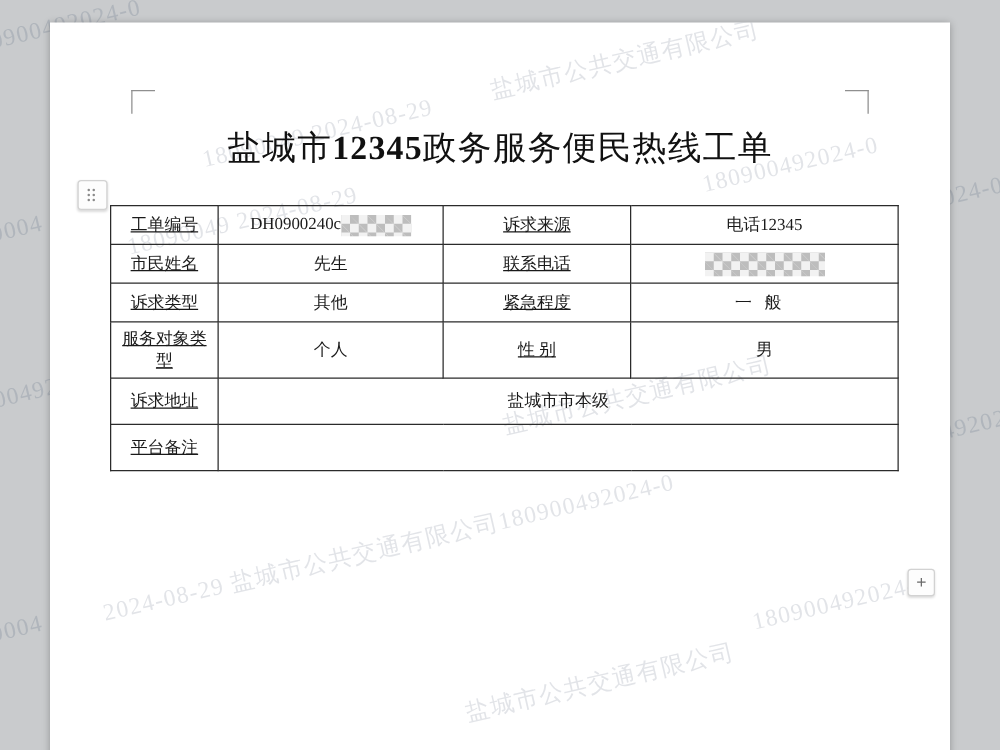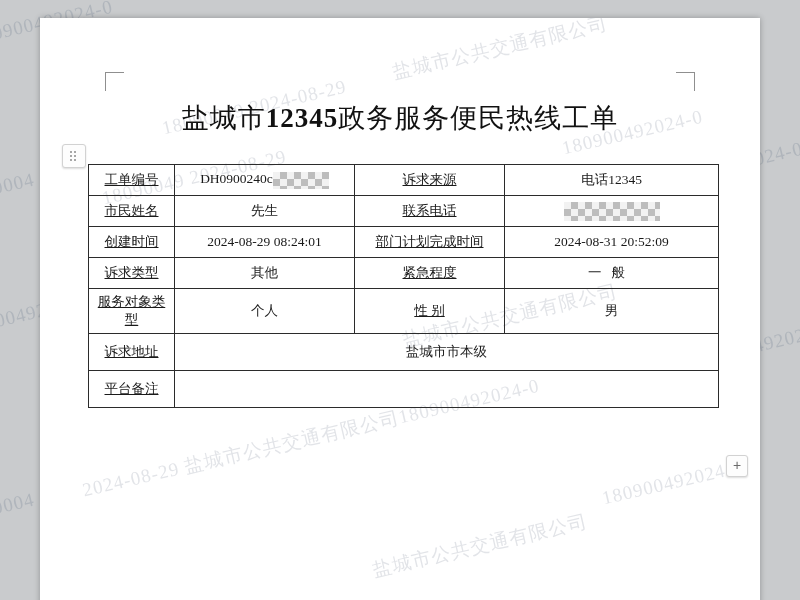--- a/index.html
+++ b/index.html
@@ -211,26 +211,20 @@
           <td class="lbl">诉求来源</td>
           <td class="val">电话12345</td>
         </tr>
         <tr>
           <td class="lbl">市民姓名</td>
           <td class="val">先生</td>
           <td class="lbl">联系电话</td>
           <td class="val"><span class="cell-mask wide"></span></td>
         </tr>
         <tr>
-          <td class="lbl">创建时间</td>
-          <td class="val">2024-08-29 08:24:01</td>
-          <td class="lbl">部门计划完成时间</td>
-          <td class="val">2024-08-31 20:52:09</td>
-        </tr>
-        <tr>
           <td class="lbl">诉求类型</td>
           <td class="val">其他</td>
           <td class="lbl">紧急程度</td>
           <td class="val spaced">一般</td>
         </tr>
         <tr>
           <td class="lbl" style="height:44px; line-height:1.3;">服务对象类型</td>
           <td class="val">个人</td>
           <td class="lbl">性  别</td>
           <td class="val">男</td>

